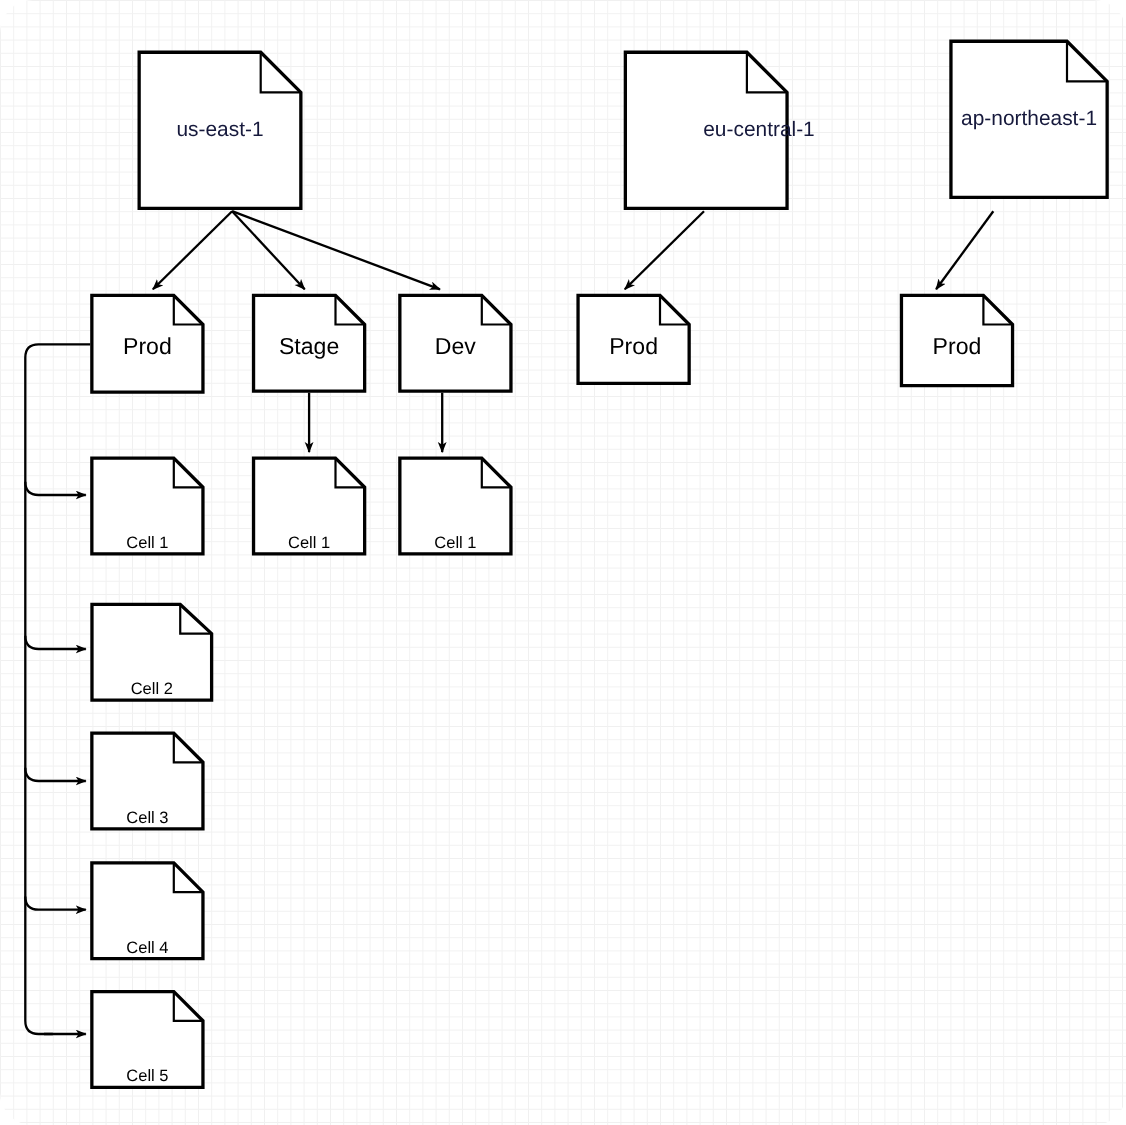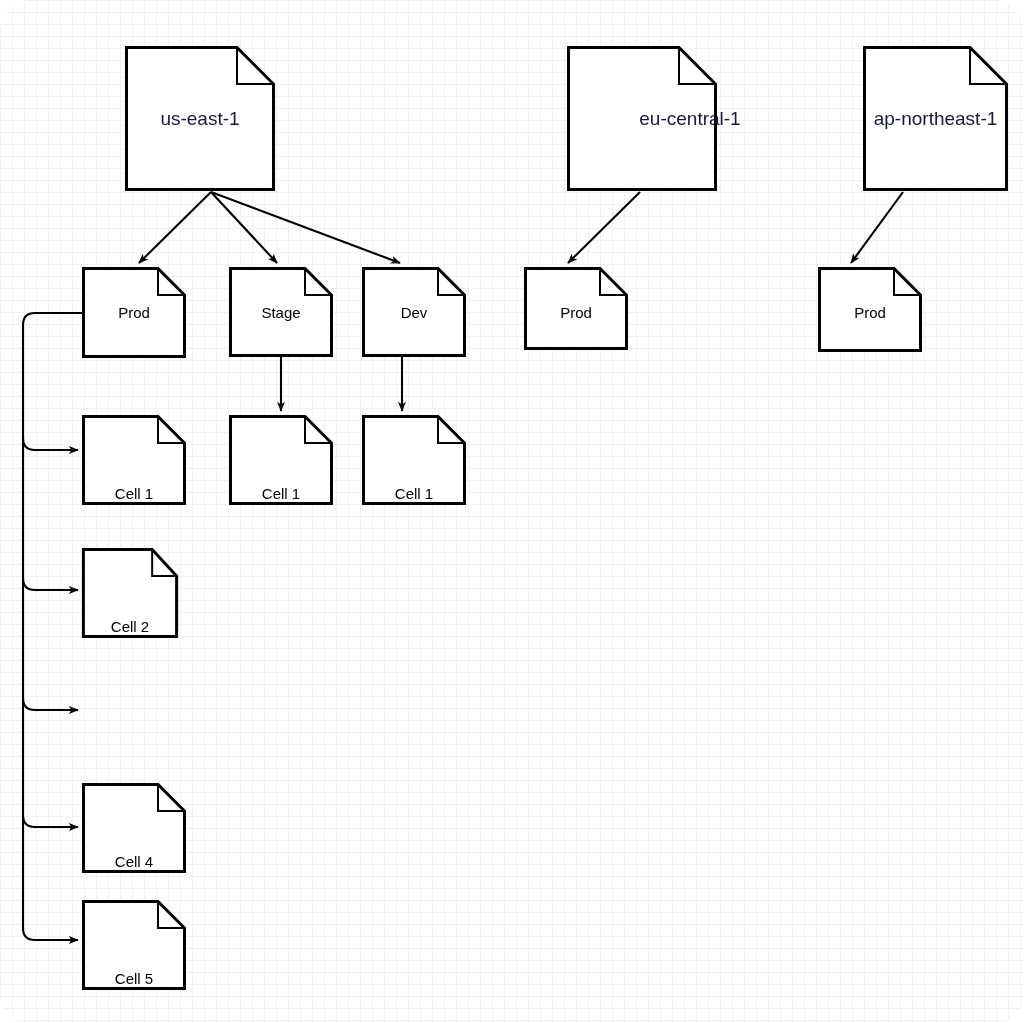--- a/index.html
+++ b/index.html
@@ -49,21 +49,21 @@
     text-align: center;
     white-space: nowrap;
     pointer-events: none;
   }
   .label-region {
     color: #16193c;
     font-size: 19px;
   }
   .label-env {
     color: #000000;
-    font-size: 15px;
+    font-size: 21px;
   }
   .label-cell {
     color: #000000;
     font-size: 15px;
     margin-top: 33px;
   }
 </style>
 </head>
 <body>
 
@@ -107,21 +107,21 @@
   </div>
 
   <div class="node" style="left:567px; top:46px; width:150px; height:145px;">
     <svg class="shape" viewBox="0 0 150 145" preserveAspectRatio="none">
       <path d="M 1.5 1.5 L 112 1.5 L 148.5 38 L 148.5 143.5 L 1.5 143.5 Z" fill="#ffffff" stroke="#000000" stroke-width="3" vector-effect="non-scaling-stroke"></path>
       <path d="M 112 1.5 L 112 38 L 148.5 38" fill="none" stroke="#000000" stroke-width="2" vector-effect="non-scaling-stroke"></path>
     </svg>
     <div class="label label-region" style="top:62px;padding-left:48px;">eu-central-1</div>
   </div>
 
-  <div class="node" style="left:863px; top:46px; width:145px; height:145px;text-decoration:underline;">
+  <div class="node" style="left:863px; top:36px; width:145px; height:145px;text-decoration:underline;">
     <svg class="shape" viewBox="0 0 145 145" preserveAspectRatio="none">
       <path d="M 1.5 1.5 L 107 1.5 L 143.5 38 L 143.5 143.5 L 1.5 143.5 Z" fill="#ffffff" stroke="#000000" stroke-width="3" vector-effect="non-scaling-stroke"></path>
       <path d="M 107 1.5 L 107 38 L 143.5 38" fill="none" stroke="#000000" stroke-width="2" vector-effect="non-scaling-stroke"></path>
     </svg>
     <div class="label label-region" style="top:62px;">ap-northeast-1</div>
   </div>
 
   <div class="node" style="left:82px; top:267px; width:104px; height:91px;">
     <svg class="shape" viewBox="0 0 104 91" preserveAspectRatio="none">
       <path d="M 1.5 1.5 L 76 1.5 L 102.5 28 L 102.5 89.5 L 1.5 89.5 Z" fill="#ffffff" stroke="#000000" stroke-width="3" vector-effect="non-scaling-stroke"></path>
@@ -163,28 +163,35 @@
   </div>
 
   <div class="node" style="left:82px; top:415px; width:104px; height:90px;">
     <svg class="shape" viewBox="0 0 104 90" preserveAspectRatio="none">
       <path d="M 1.5 1.5 L 76 1.5 L 102.5 28 L 102.5 88.5 L 1.5 88.5 Z" fill="#ffffff" stroke="#000000" stroke-width="3" vector-effect="non-scaling-stroke"></path>
       <path d="M 76 1.5 L 76 28 L 102.5 28" fill="none" stroke="#000000" stroke-width="2" vector-effect="non-scaling-stroke"></path>
     </svg>
     <div class="label label-cell" style="top:37px;">Cell 1</div>
   </div>
 
-  <div class="node" style="left:82px; top:548px; width:96px; height:90px;padding-left:48px;">
+  <div class="node" style="left:82px; top:548px; width:112px; height:90px;padding-left:48px;">
     <svg class="shape" viewBox="0 0 104 90" preserveAspectRatio="none">
       <path d="M 1.5 1.5 L 76 1.5 L 102.5 28 L 102.5 88.5 L 1.5 88.5 Z" fill="#ffffff" stroke="#000000" stroke-width="3" vector-effect="non-scaling-stroke"></path>
       <path d="M 76 1.5 L 76 28 L 102.5 28" fill="none" stroke="#000000" stroke-width="2" vector-effect="non-scaling-stroke"></path>
     </svg>
     <div class="label label-cell" style="top:37px;">Cell 2</div>
   </div>
 
+  <div class="node" style="left:82px; top:665px; width:104px; height:90px;">
+    <svg class="shape" viewBox="0 0 104 90" preserveAspectRatio="none">
+      <path d="M 1.5 1.5 L 76 1.5 L 102.5 28 L 102.5 88.5 L 1.5 88.5 Z" fill="#ffffff" stroke="#000000" stroke-width="3" vector-effect="non-scaling-stroke"></path>
+      <path d="M 76 1.5 L 76 28 L 102.5 28" fill="none" stroke="#000000" stroke-width="2" vector-effect="non-scaling-stroke"></path>
+    </svg>
+    <div class="label label-cell" style="top:37px;">Cell 3</div>
+  </div>
 
   <div class="node" style="left:82px; top:783px; width:104px; height:90px;">
     <svg class="shape" viewBox="0 0 104 90" preserveAspectRatio="none">
       <path d="M 1.5 1.5 L 76 1.5 L 102.5 28 L 102.5 88.5 L 1.5 88.5 Z" fill="#ffffff" stroke="#000000" stroke-width="3" vector-effect="non-scaling-stroke"></path>
       <path d="M 76 1.5 L 76 28 L 102.5 28" fill="none" stroke="#000000" stroke-width="2" vector-effect="non-scaling-stroke"></path>
     </svg>
     <div class="label label-cell" style="top:37px;">Cell 4</div>
   </div>
 
   <div class="node" style="left:82px; top:900px; width:104px; height:90px;padding-left:14px;">

